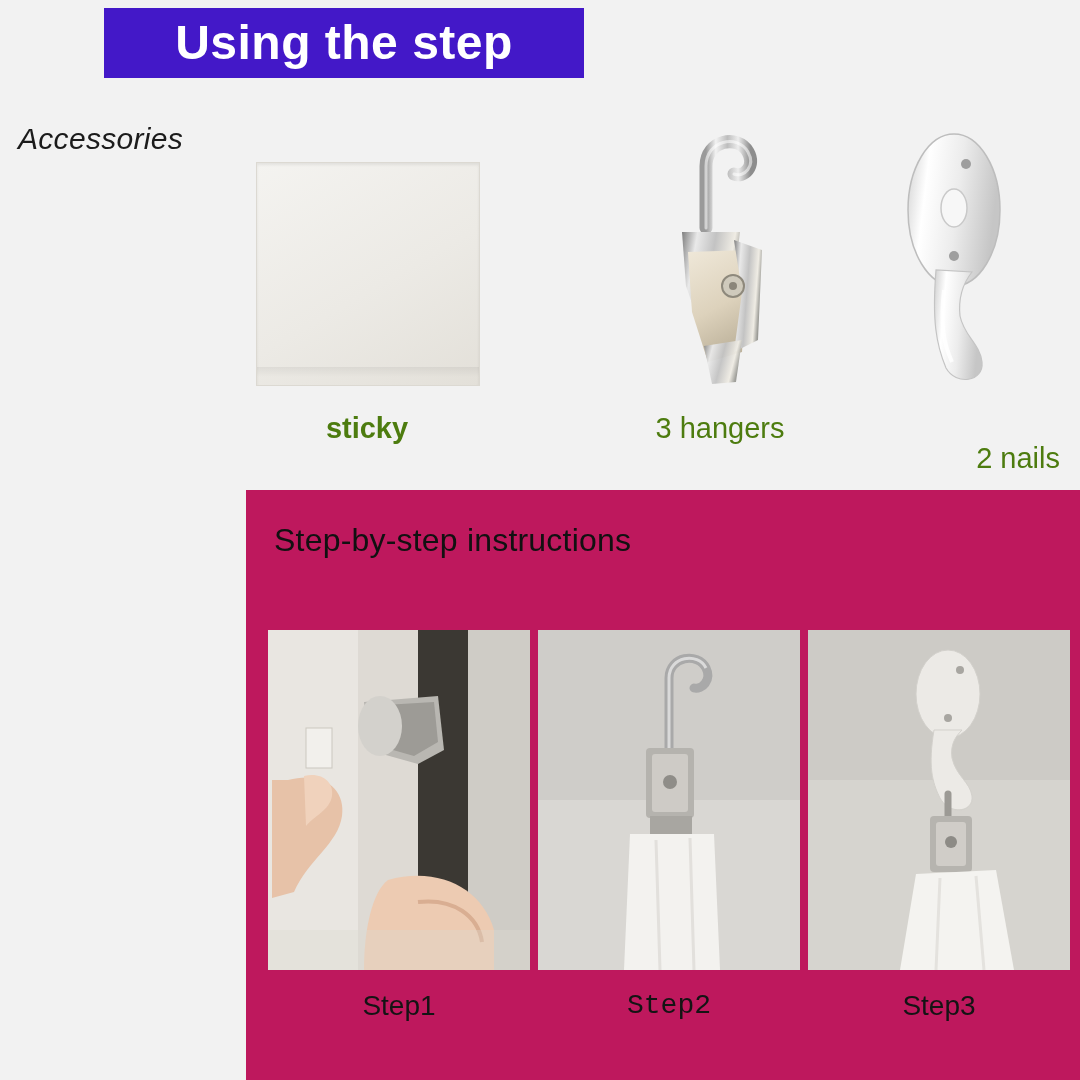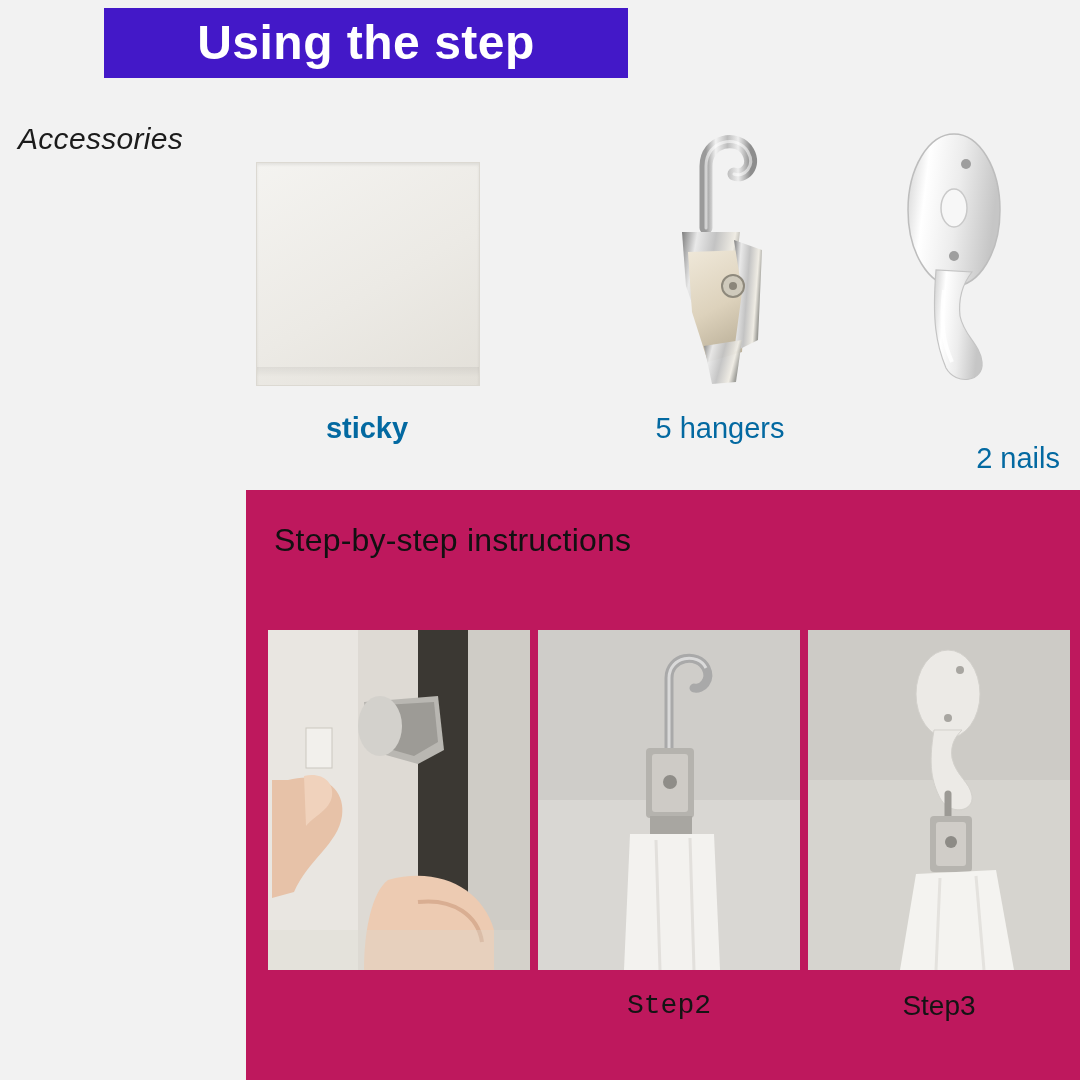--- a/index.html
+++ b/index.html
@@ -13,21 +13,21 @@
     font-family: "Liberation Sans", sans-serif;
     overflow: hidden;
     position: relative;
   }
 
   
   #title-banner {
     position: absolute;
     left: 104px;
     top: 8px;
-    width: 524px;
+    width: 480px;
     height: 70px;
     background: #4318c8;
     display: flex;
     align-items: center;
     justify-content: center;
   }
   #title-banner .title-text {
     color: #ffffff;
     font-size: 48px;
     font-weight: bold;
@@ -46,21 +46,21 @@
     letter-spacing: 0.3px;
     font-style: italic;
   }
 
   .accessory {
     position: absolute;
   }
   .accessory-caption {
     position: absolute;
     font-size: 29px;
-    color: #0369a1;
+    color: #4d7c0f;
     text-align: center;
     white-space: nowrap;
   }
 
   
   #sticky-pad {
     left: 256px;
     top: 162px;
     width: 222px;
     height: 222px;
@@ -198,21 +198,21 @@
     <path d="M58 152 L118 150 L112 252 L78 262 L62 212 Z" fill="url(#beige)"></path>
 
     <path d="M104 140 L132 150 L128 240 L104 252 L112 192 Z" fill="url(#steelJaw)"></path>
 
     <circle cx="103" cy="186" r="11" fill="#cfcabc" stroke="#8e897c" stroke-width="2"></circle>
     <circle cx="103" cy="186" r="4" fill="#8b867a"></circle>
 
     <path d="M74 246 L112 240 L106 282 L82 284 Z" fill="url(#steelJaw)" opacity="0.95"></path>
   </svg>
 </div>
-<div class="accessory-caption" id="hanger-caption">5 hangers</div>
+<div class="accessory-caption" id="hanger-caption">3 hangers</div>
 
 <div class="accessory" id="nails-item">
   <svg width="150" height="260" viewBox="0 0 150 260" aria-hidden="true">
     <defs>
       <linearGradient id="plasticW" x1="0" y1="0" x2="1" y2="0.2">
         <stop offset="0%" stop-color="#cfcfcf"></stop>
         <stop offset="25%" stop-color="#ffffff"></stop>
         <stop offset="60%" stop-color="#ececec"></stop>
         <stop offset="100%" stop-color="#c6c6c6"></stop>
       </linearGradient>
@@ -289,15 +289,16 @@
       <rect x="122" y="186" width="42" height="56" rx="4" fill="#b6b4af"></rect>
       <rect x="128" y="192" width="30" height="44" rx="3" fill="#d0cdc8"></rect>
       <circle cx="143" cy="212" r="6" fill="#8d8b86"></circle>
 
       <path d="M108 244 L188 240 L206 340 L92 340 Z" fill="#f4f3f0"></path>
       <path d="M132 248 L128 340" stroke="#e4e2de" stroke-width="3" fill="none"></path>
       <path d="M168 246 L176 340" stroke="#e4e2de" stroke-width="3" fill="none"></path>
     </svg>
   </div>
 
+  <div class="step-caption" id="step-caption-1">Step1</div>
   <div class="step-caption" id="step-caption-2">Step2</div>
   <div class="step-caption" id="step-caption-3">Step3</div>
 </div>
 
 </body></html>

